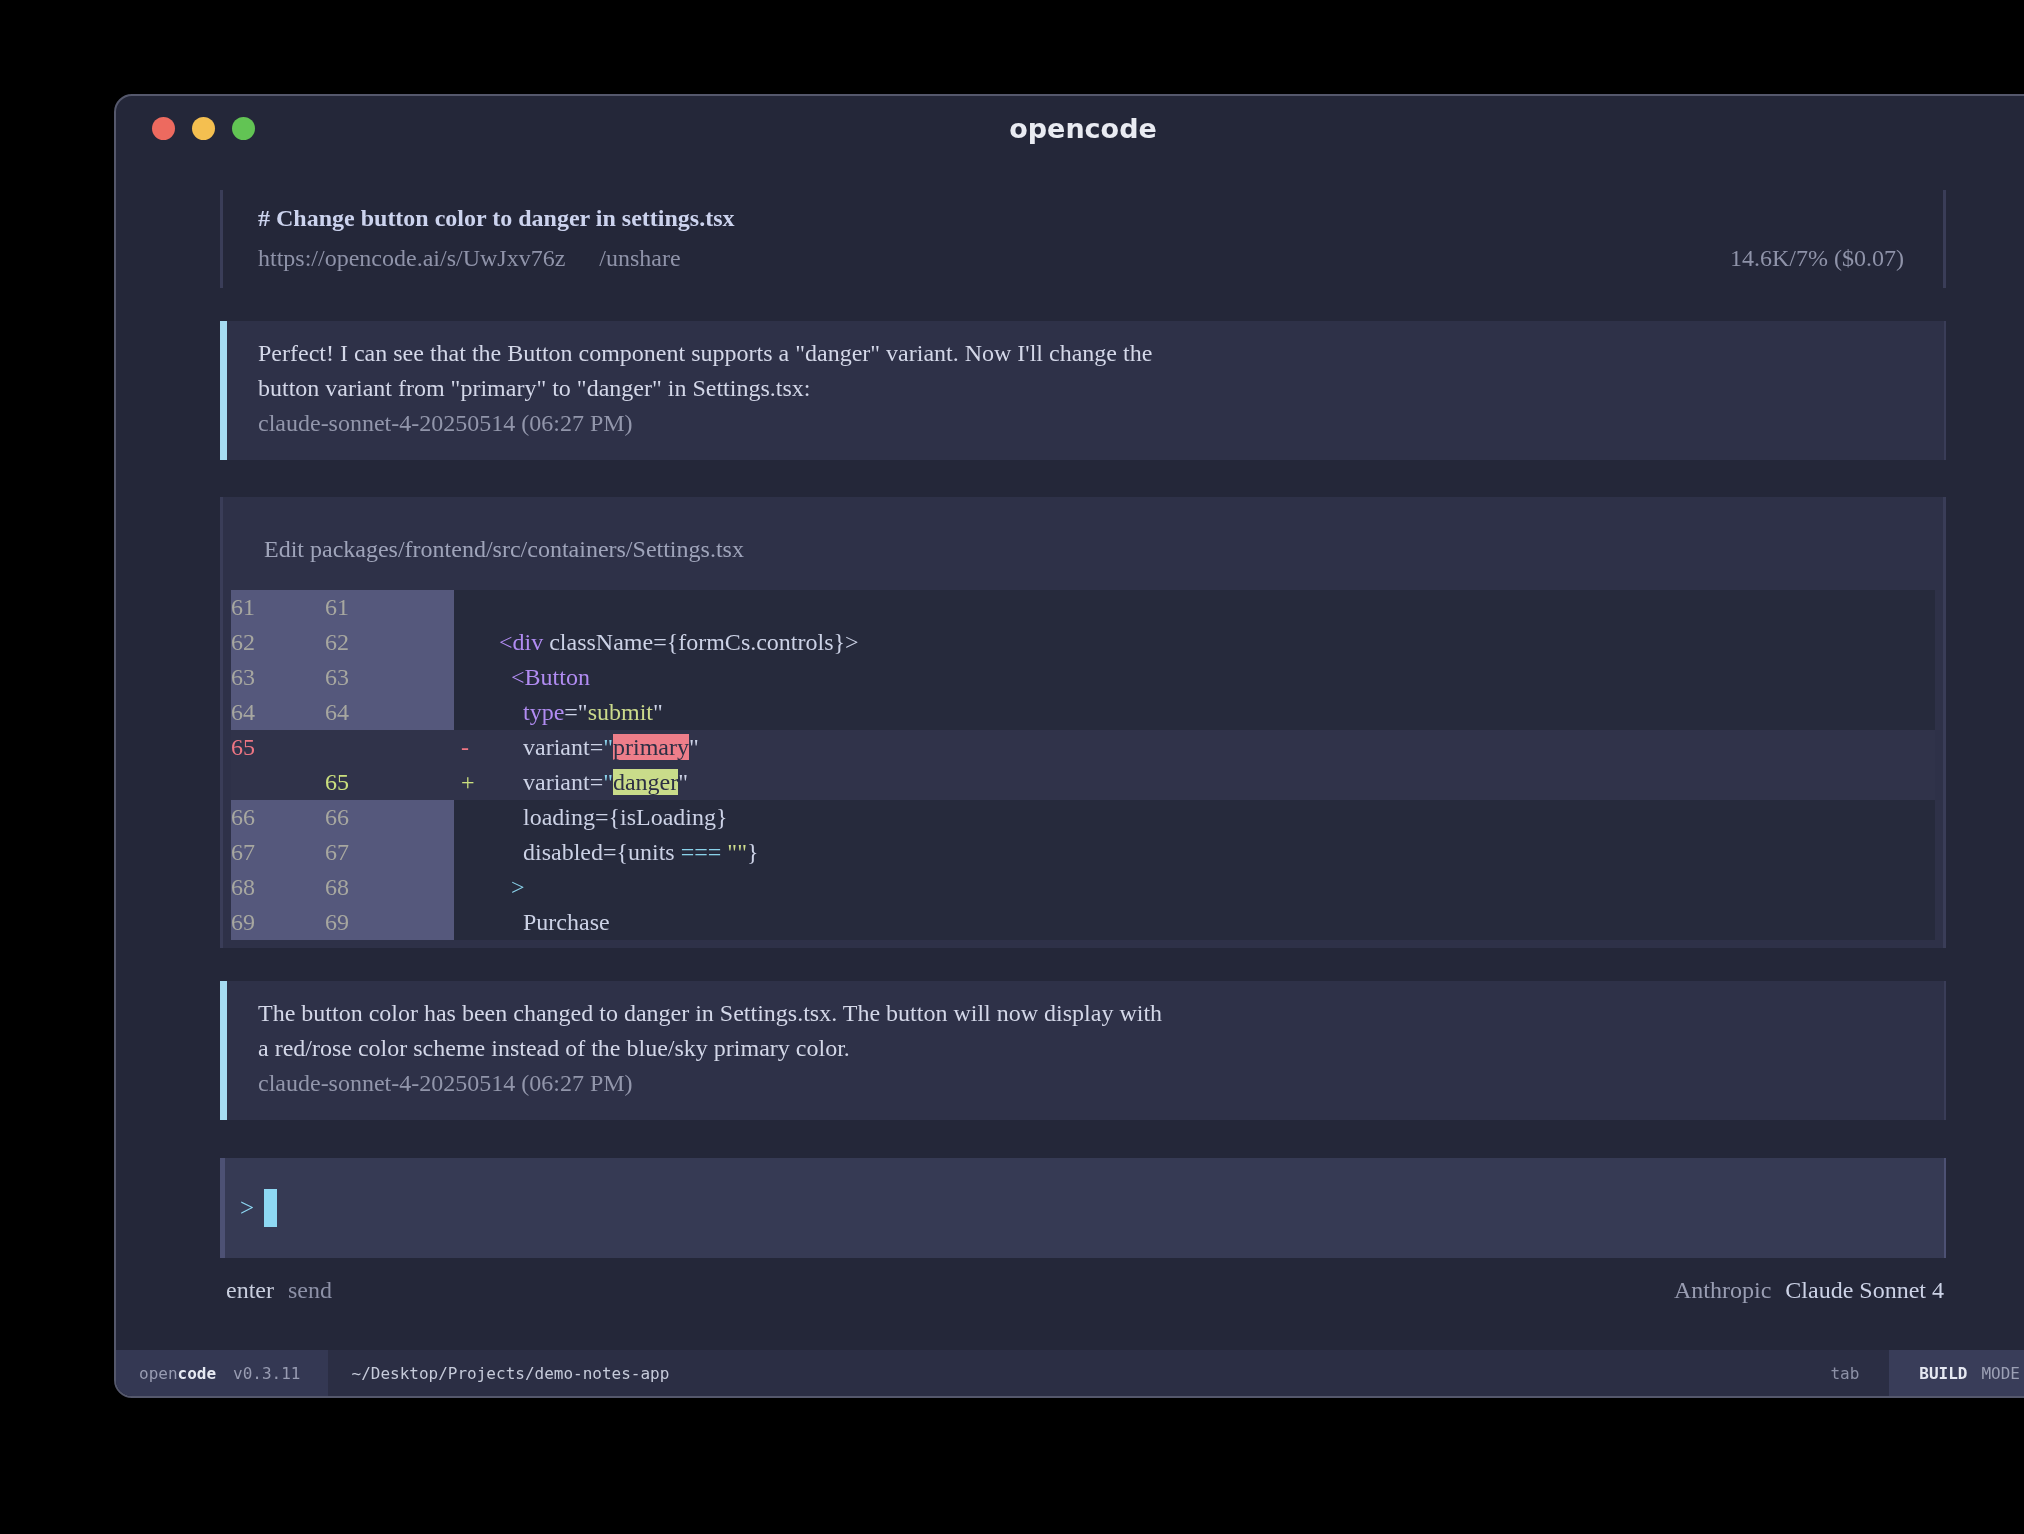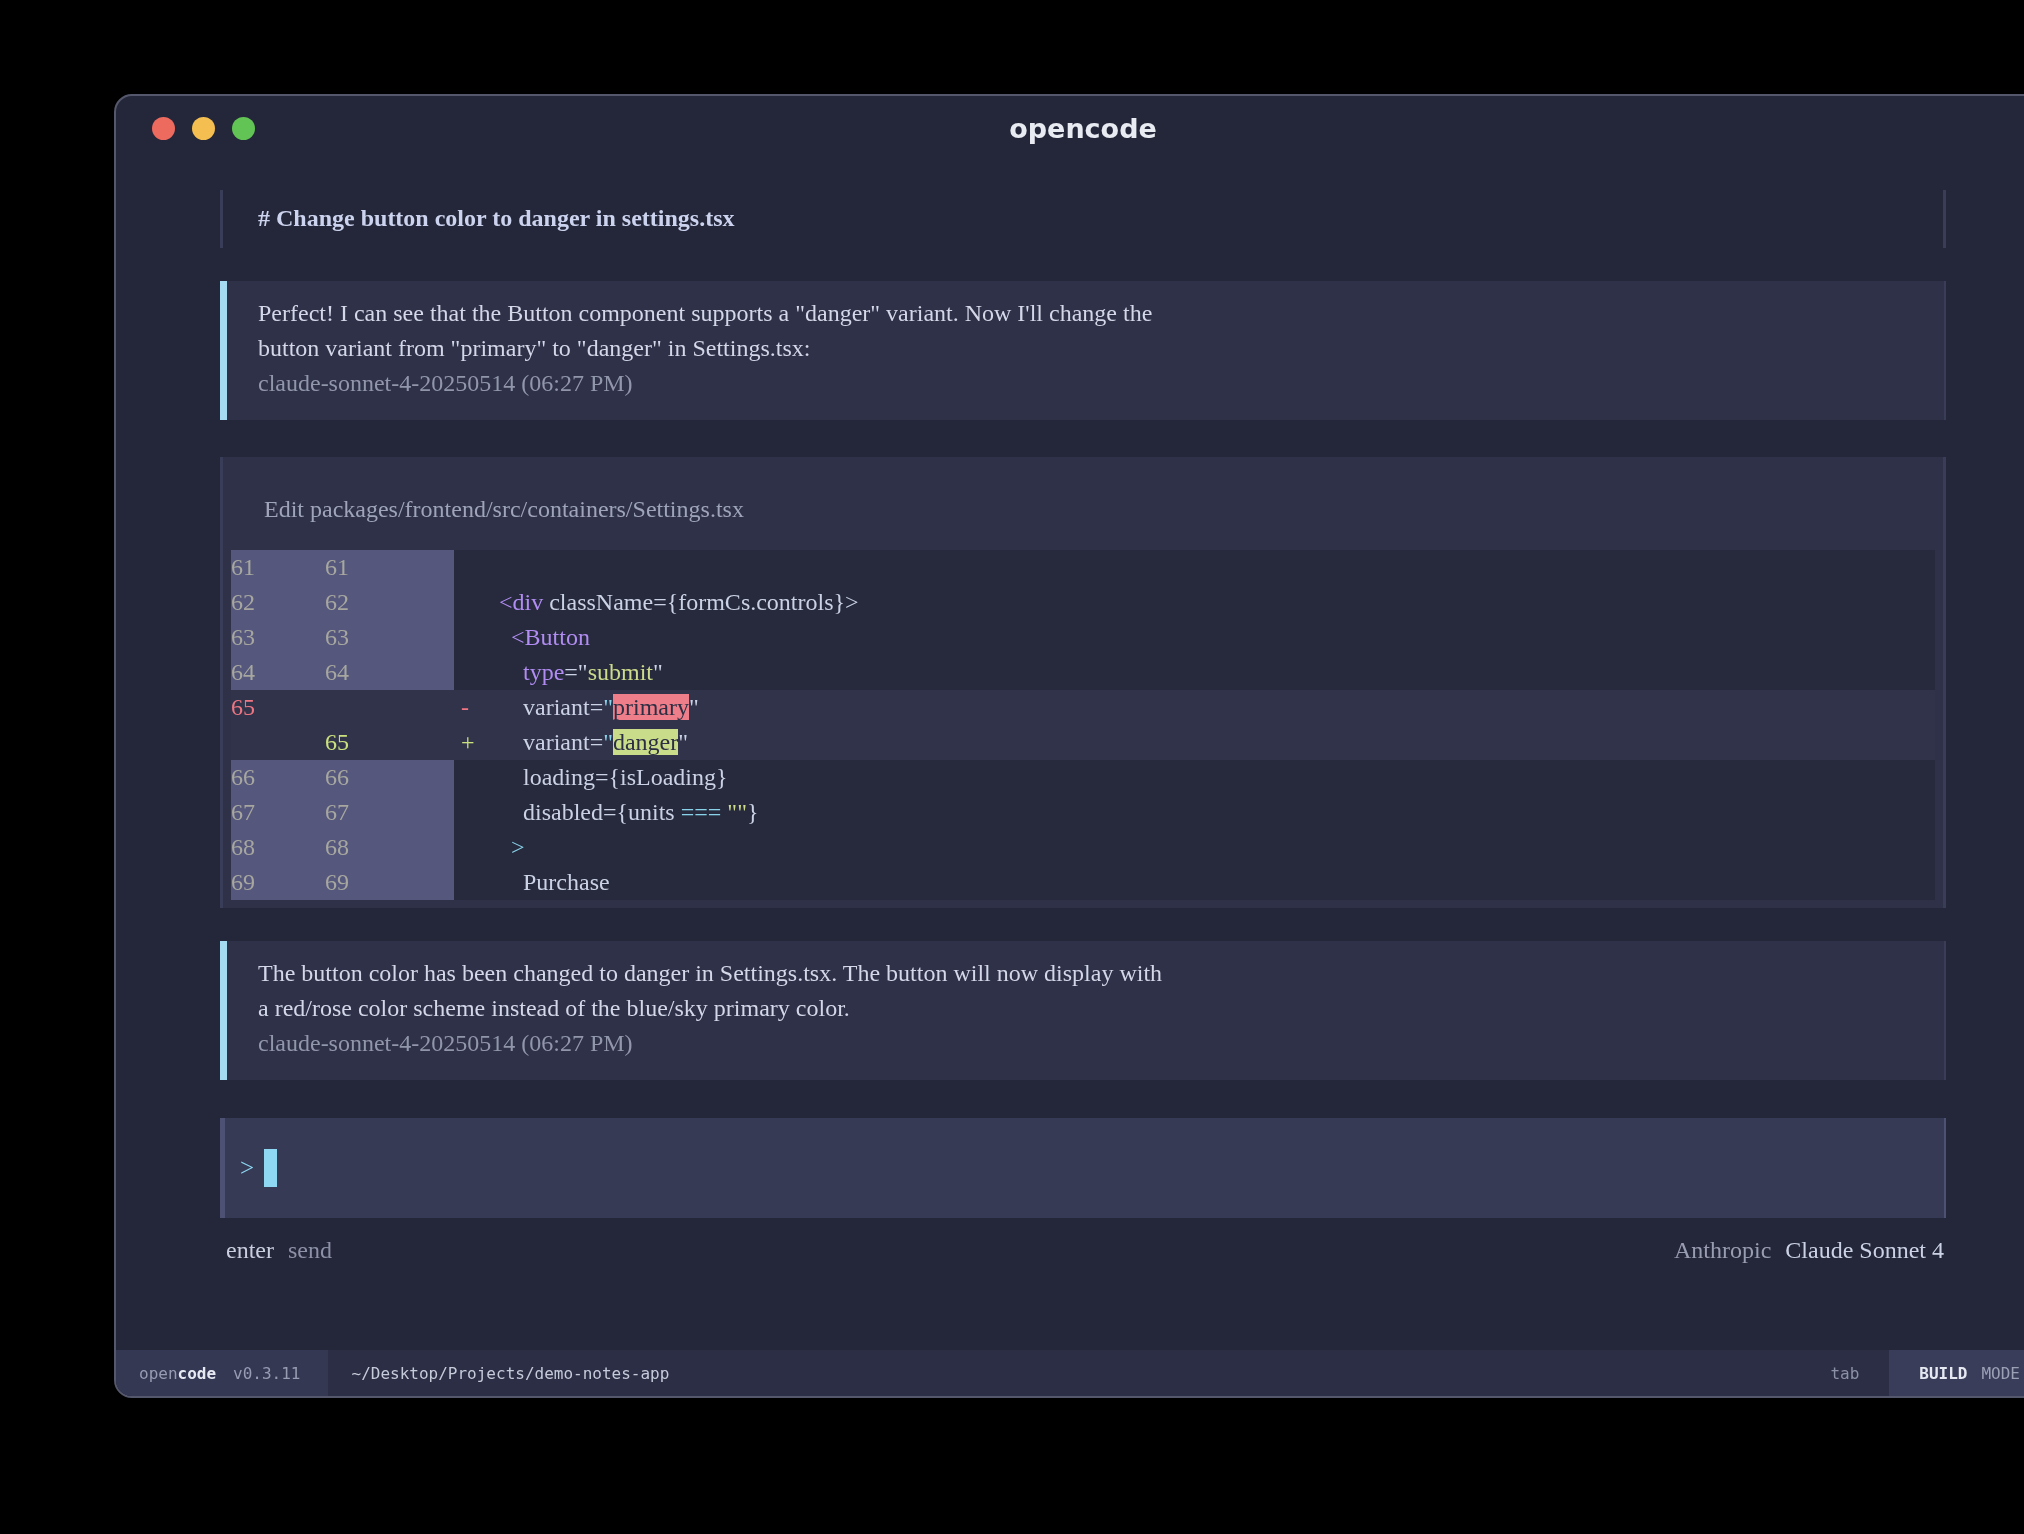--- a/index.html
+++ b/index.html
@@ -95,20 +95,26 @@
       <div class="light light-yellow"></div>
       <div class="light light-green"></div>
     </div>
     <div class="win-title">opencode</div>
   </div>
 
   <div class="content">
 
     <div class="session-box">
       <div class="session-heading"># Change button color to danger in settings.tsx</div>
+      <div class="session-sub">
+        <span>
+          <span class="share-url">https://opencode.ai/s/UwJxv76z</span><span class="unshare">/unshare</span>
+        </span>
+        <span class="context-meta">14.6K/7% ($0.07)</span>
+      </div>
     </div>
 
     <div class="msg">
       <div class="msg-text">Perfect! I can see that the Button component supports a "danger" variant. Now I'll change the
 button variant from "primary" to "danger" in Settings.tsx:</div>
       <div class="msg-model">claude-sonnet-4-20250514 (06:27 PM)</div>
     </div>
 
     <div class="edit-block">
       <div class="edit-header">Edit packages/frontend/src/containers/Settings.tsx</div>

